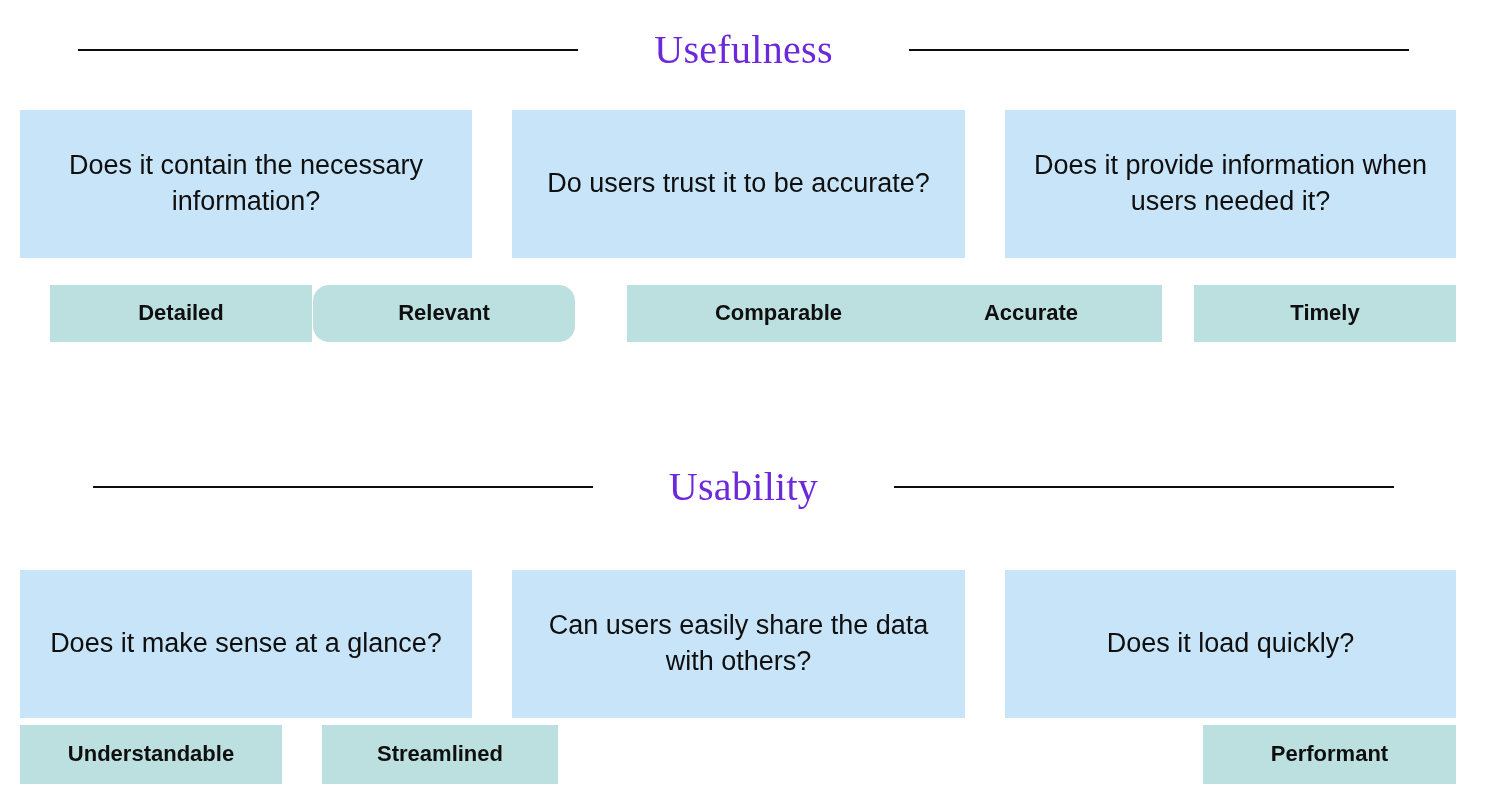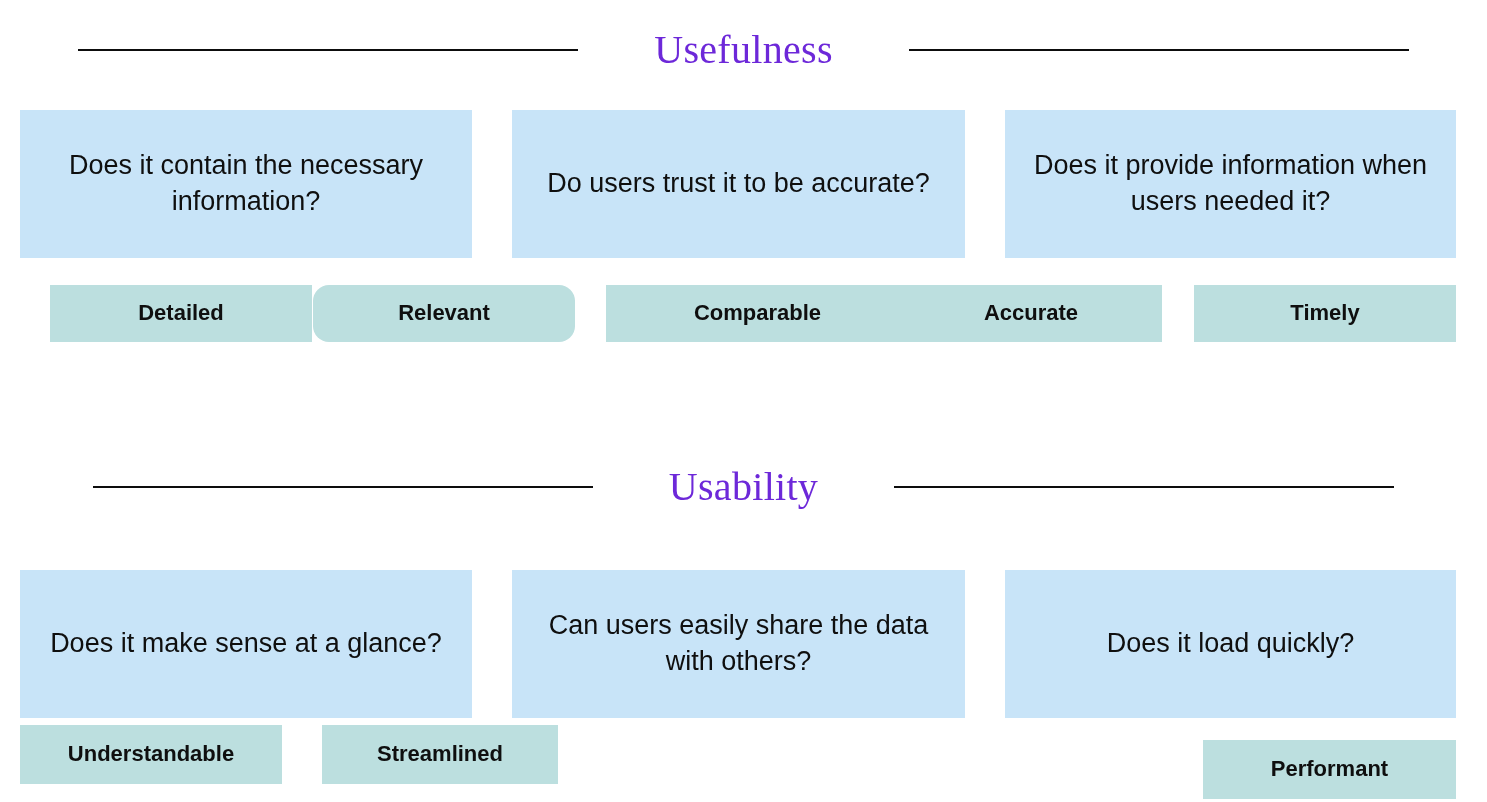--- a/index.html
+++ b/index.html
@@ -100,33 +100,33 @@
     line-height: 1.2;
     white-space: nowrap;
   }
 
   
   #chips-usefulness { top: 285px; height: 57px; }
   #chips-usefulness .chip { height: 57px; }
   #chips-usefulness .chip span { font-size: 22px; }
   .u-c1 { left: 26px;   width: 262px; margin-left: 24px; }
   .u-c2 { left: 313px;  width: 262px; border-radius: 16px; }
-  .u-c3 { left: 606px;  width: 303px; }
+  .u-c3 { left: 627px;  width: 303px; }
   .u-c4 { left: 900px;  width: 262px; }
   .u-c5 { left: 1194px; width: 262px; align-items: center; }
 
   
   #chips-usability { top: 725px; height: 59px; }
   #chips-usability .chip { height: 59px; }
   #chips-usability .chip span { font-size: 22px; }
   .b-c1 { left: 20px;   width: 262px; }
   .b-c2 { left: 322px;  width: 236px; justify-content: center; }
   .b-c3 { left: 616px;  width: 261px; }
   .b-c4 { left: 909px;  width: 261px; }
-  .b-c5 { left: 1203px; width: 253px; margin-top: 15px; }
+  .b-c5 { left: 1203px; width: 253px; }
 </style>
 </head>
 <body>
 
 <div class="section">
 
   <div class="section-head" style="top:8px;">
     <div class="rule rule-left"></div>
     <div class="section-title">Usefulness</div>
     <div class="rule rule-right"></div>

